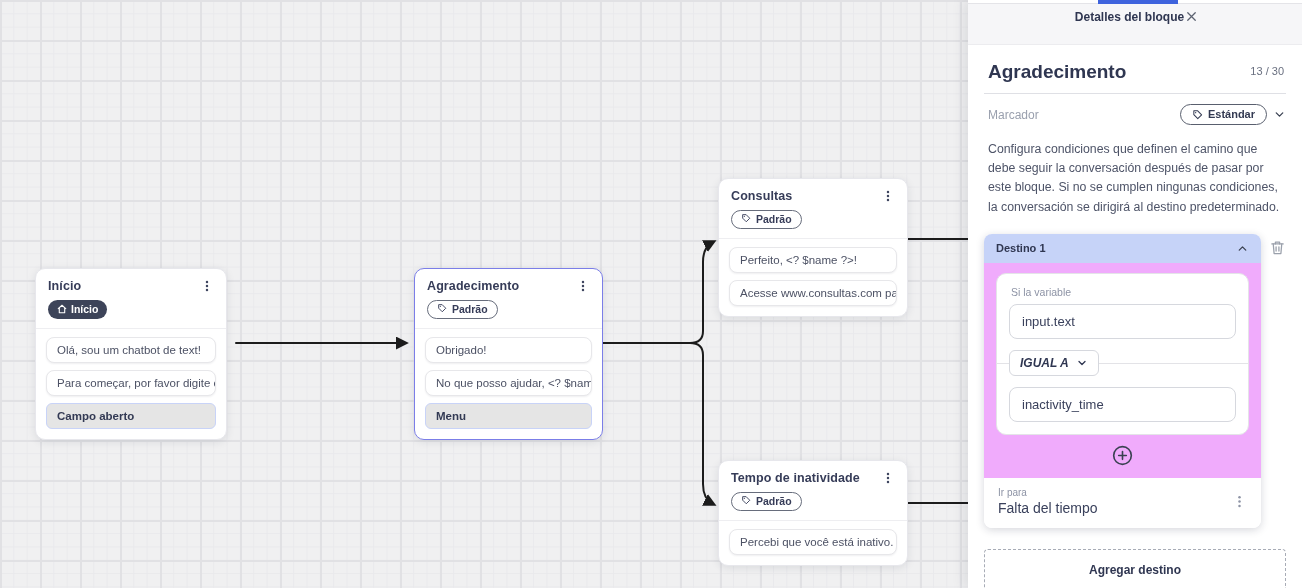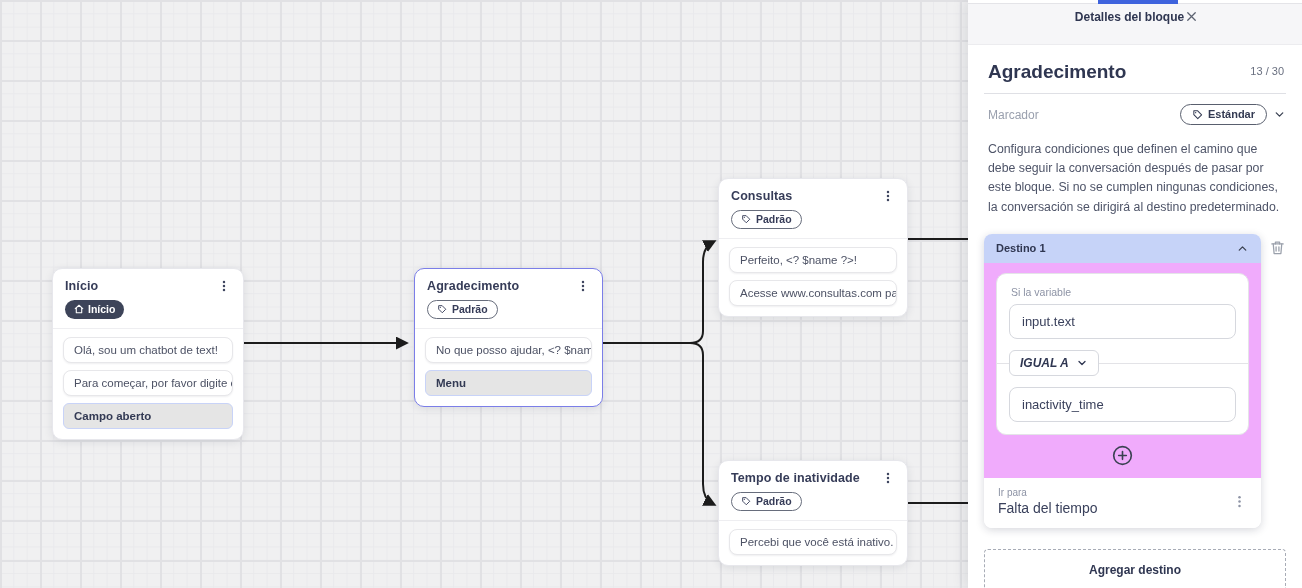--- a/index.html
+++ b/index.html
@@ -28,21 +28,21 @@
   .node-head { padding:10px 12px 0; }
   .node-title-row { display:flex; align-items:flex-start; justify-content:space-between; }
   .node-title { font-size:12.5px; font-weight:800; color:#363c58; letter-spacing:.1px; }
   .dots { color:#3f4660; display:inline-flex; cursor:pointer; }
   .badge-dark {
     display:inline-flex; align-items:center; gap:4px; margin-top:7px;
     background:#3d4459; color:#fff; border-radius:999px;
     font-size:10.5px; font-weight:700; padding:3px 9px 4px;
   }
   .pill-outline {
-    display:inline-flex; align-items:center; gap:5px; margin-top:7px;
+    display:inline-flex; gap:5px; margin-top:7px;
     background:#fff; border:1px solid #676d7c; color:#363c58; border-radius:999px;
     font-size:10.5px; font-weight:700; padding:2px 9px 3px;
   }
   .node-divider { height:1px; background:#eeeef1; margin-top:9px; }
   .node-body { padding:8px 10px 10px; display:flex; flex-direction:column; gap:7px; }
   .msg {
     background:#fff; border:1px solid #e7e7ea; border-radius:8px;
     box-shadow:0 1px 2px rgba(30,35,60,.07);
     padding:6px 10px; font-size:11.5px; color:#4c5164;
     white-space:nowrap; overflow:hidden; text-overflow:clip;
@@ -141,21 +141,21 @@
     <g stroke="#1c1c1c" stroke-width="2" fill="none" stroke-linecap="round">
       <path d="M236,343 H405" marker-end="url(#arrow)"></path>
       <path d="M603,343 H690"></path>
       <path d="M690,343 Q703,343 703,331 V262 Q703,247 713,242" marker-end="url(#arrow)"></path>
       <path d="M690,343 Q703,343 703,355 V484 Q703,499 713,504" marker-end="url(#arrow)"></path>
       <path d="M908,239 H978"></path>
       <path d="M908,503 H978"></path>
     </g>
   </svg>
 
-  <div class="node" style="left:52px; top:268px; width:192px;">
+  <div class="node" style="left:35px; top:268px; width:192px;">
     <div class="node-head">
       <div class="node-title-row">
         <span class="node-title">Início</span>
         <span class="dots">
           <svg width="14" height="14" viewBox="0 0 24 24">
               <circle cx="12" cy="5" r="2.1" fill="currentColor"></circle>
               <circle cx="12" cy="12" r="2.1" fill="currentColor"></circle>
               <circle cx="12" cy="19" r="2.1" fill="currentColor"></circle>
             </svg>
         </span>
@@ -195,20 +195,21 @@
           <svg width="10" height="10" viewBox="0 0 24 24" fill="none" stroke="#363c58" stroke-width="2.2" stroke-linejoin="round">
               <path d="M21 12.6l-8.6-8.6H4v8.4L12.6 21z"></path>
               <circle cx="8" cy="8" r="1.4" fill="#363c58" stroke="none"></circle>
             </svg>
         </span>
         <span>Padrão</span>
       </span>
     </div>
     <div class="node-divider"></div>
     <div class="node-body">
+      <div class="msg">Obrigado!</div>
       <div class="msg">No que posso ajudar, &lt;? $name ...</div>
       <div class="msg selected">Menu</div>
     </div>
   </div>
 
   <div class="node" style="left:718px; top:178px; width:190px;">
     <div class="node-head">
       <div class="node-title-row">
         <span class="node-title">Consultas</span>
         <span class="dots">

